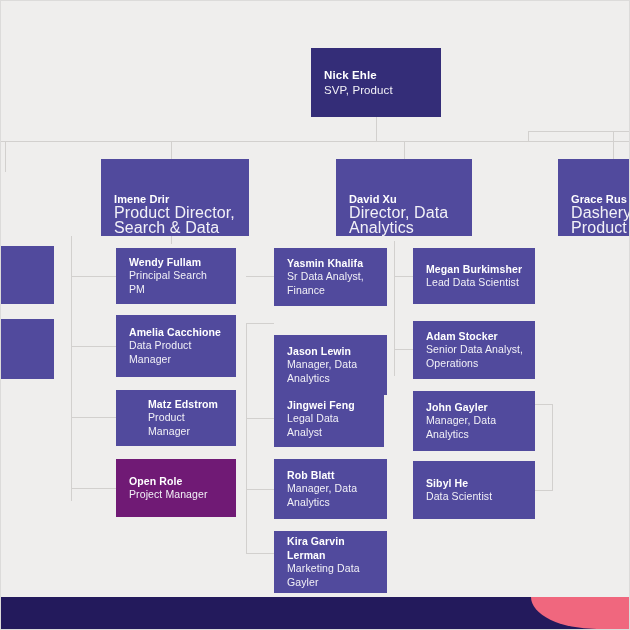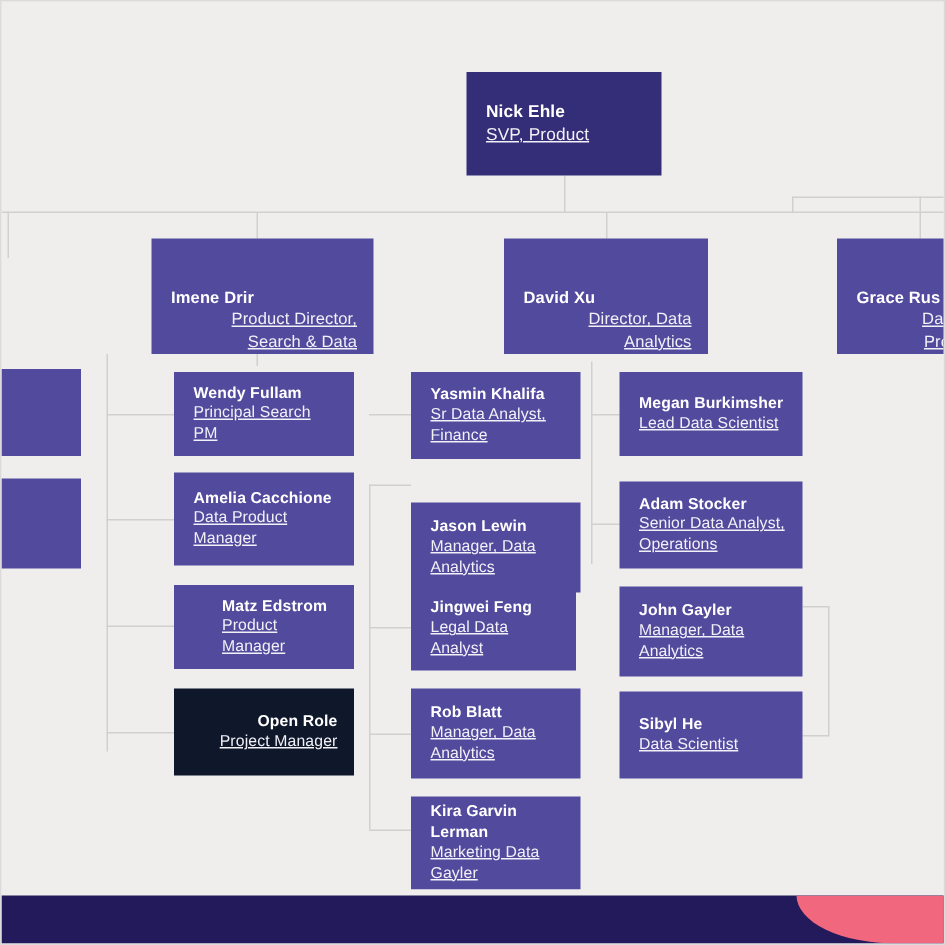--- a/index.html
+++ b/index.html
@@ -46,43 +46,41 @@
     padding: 9px 11px 9px 13px;
     display: flex;
     flex-direction: column;
     justify-content: center;
     overflow: hidden;
   }
   .node.root {
     background: #342d78;
   }
   .node.open {
-    background: #0f172a;
-    align-items: flex-end;
+    background: #701a75;
   }
   .node .nm {
     font-size: 10.5px;
     font-weight: bold;
     line-height: 13.5px;
     letter-spacing: 0.1px;
     white-space: pre-line;
   }
   .node .ttl {
     font-size: 10.5px;
     font-weight: normal;
     line-height: 13.5px;
     letter-spacing: 0.1px;
     color: #f2f1f7;
     white-space: pre-line;
-    text-decoration: underline;
   }
   .node.root .nm { font-size: 11.5px; line-height: 15px; }
   .node.root .ttl { font-size: 11.5px; line-height: 15px; }
   .node.lead .nm { font-size: 11px; line-height: 14.5px; margin-top: 32px; }
-  .node.lead .ttl { font-size: 11px; line-height: 14.5px; text-align: right; }
+  .node.lead .ttl { font-size: 16px; line-height: 14.5px; }
 
   
   .footer-bar {
     position: absolute;
     left: 0;
     bottom: 0;
     width: 630px;
     height: 32px;
     background: #231a5c;
     overflow: hidden;

